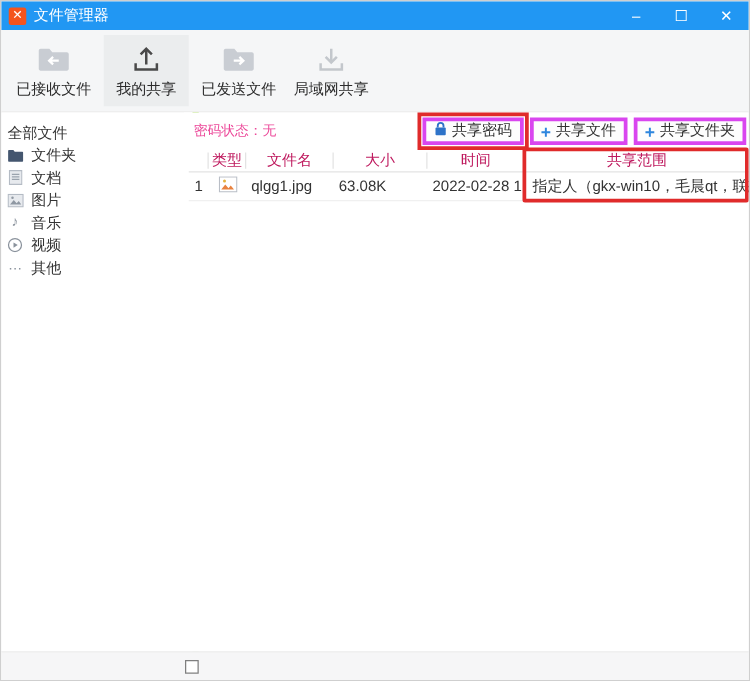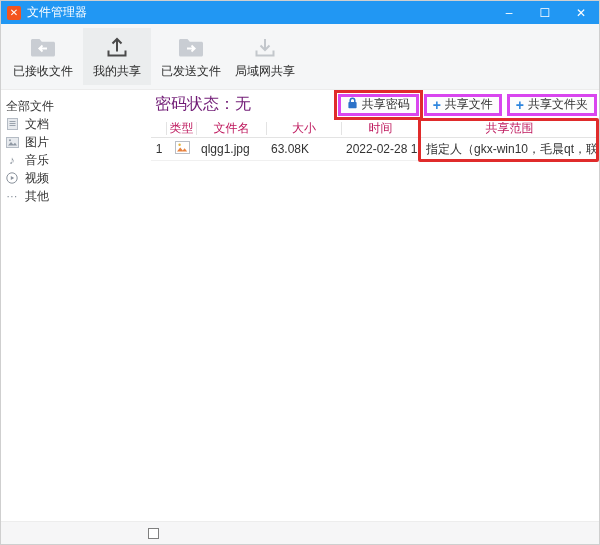--- a/index.html
+++ b/index.html
@@ -43,21 +43,21 @@
     position:absolute; left:0; top:89px; width:158px; bottom:23px;
     border-right:5px solid #84cc16; background:#fff; padding:7px 0 0 4px;
   }
   .side-item { display:flex; align-items:center; gap:6px; height:18px; color:#333; }
   .side-item .lbl { font-size:12px; }
   .side-ico { width:14px; display:flex; justify-content:center; align-items:center; color:#8a929c; font-size:11px; }
   .side-item.first { padding-left:1px; }
   
   .main { position:absolute; left:146px; top:89px; right:0; bottom:23px; background:#fff; }
   .status-row { display:flex; align-items:center; height:29px; padding:0 2px 0 8px; }
-  .status-text { font-size:16px; color:#701a75; }
+  .status-text { font-size:11px; color:#ec4899; }
   .btn-group { margin-left:auto; display:flex; gap:5px; align-items:center; }
   .btn {
     height:22px; display:flex; align-items:center; gap:4px; padding:0 6px;
     border:3px solid #d946ef; background:#fdfdfd; font-size:12px; color:#333;
     white-space:nowrap; cursor:default;
   }
   .btn.highlighted { outline:3px solid #e02b2b; outline-offset:1px; }
   .plus-glyph { color:#2e86de; font-size:14px; font-weight:bold; line-height:1; }
   
   .table { margin-left:4px; width:calc(100% - 4px); }
@@ -147,20 +147,28 @@
           <path d="M8.5 10.5l4.5 4.5 4.5-4.5"></path>
         </svg>
       </div>
       <div class="tool-label">局域网共享</div>
     </div>
   </div>
 
   <div class="sidebar">
     <div class="side-item first">
       <span class="lbl">全部文件</span>
+    </div>
+    <div class="side-item">
+      <span class="side-ico">
+        <svg width="13" height="11" viewBox="0 0 13 11">
+            <path d="M.5 1.8c0-.4.3-.8.8-.8h3.4l1.1 1.3h5.9c.4 0 .8.3.8.8v6.4c0 .4-.3.8-.8.8H1.3c-.4 0-.8-.3-.8-.8z" fill="#44566f"></path>
+          </svg>
+      </span>
+      <span class="lbl">文件夹</span>
     </div>
     <div class="side-item">
       <span class="side-ico">
         <svg width="11" height="12" viewBox="0 0 11 12">
             <rect x="0.5" y="0.5" width="10" height="11" fill="#e7eaee" stroke="#b4bbc4"></rect>
             <path d="M2.5 3.5h6M2.5 5.5h6M2.5 7.5h6" stroke="#9aa3ad" stroke-width="1"></path>
           </svg>
       </span>
       <span class="lbl">文档</span>
     </div>

